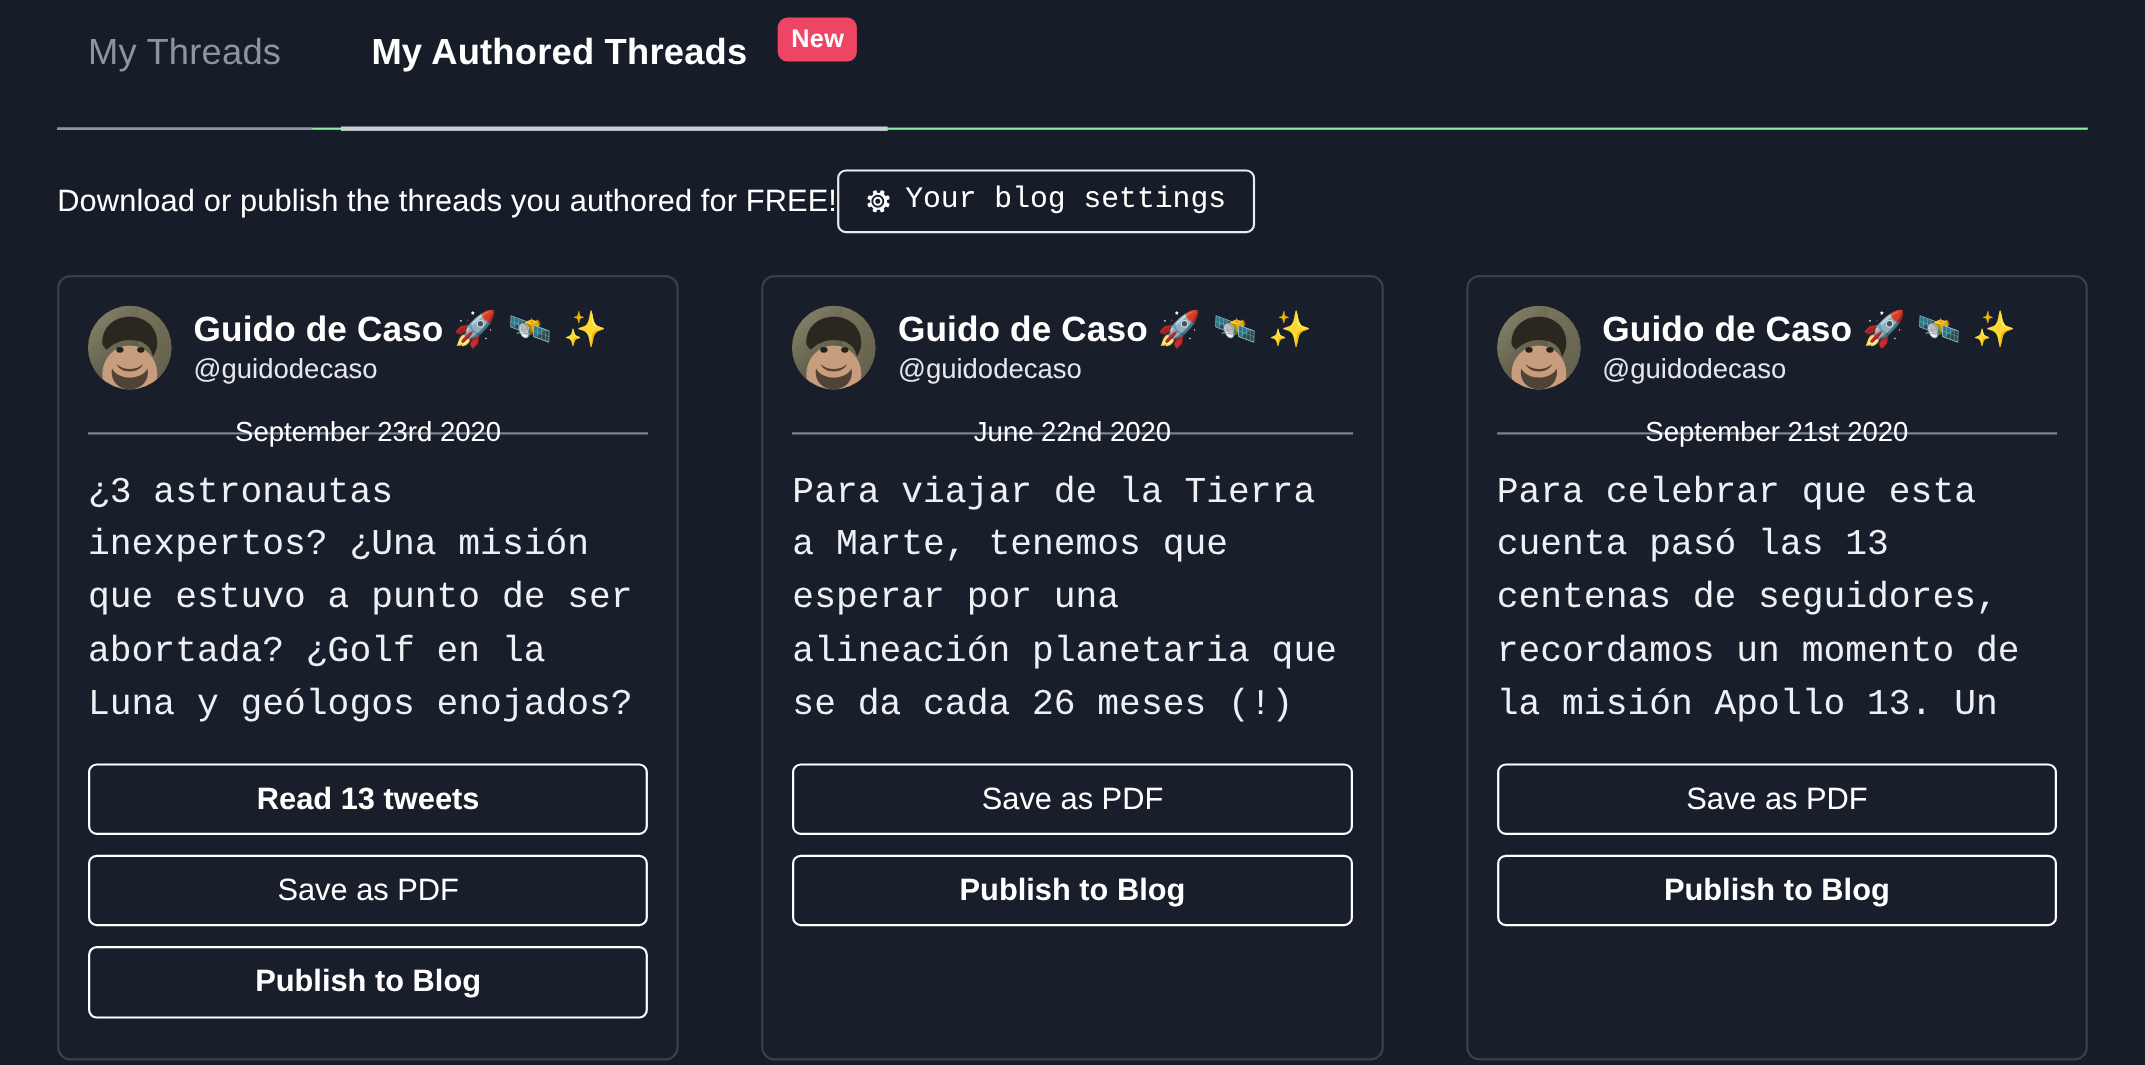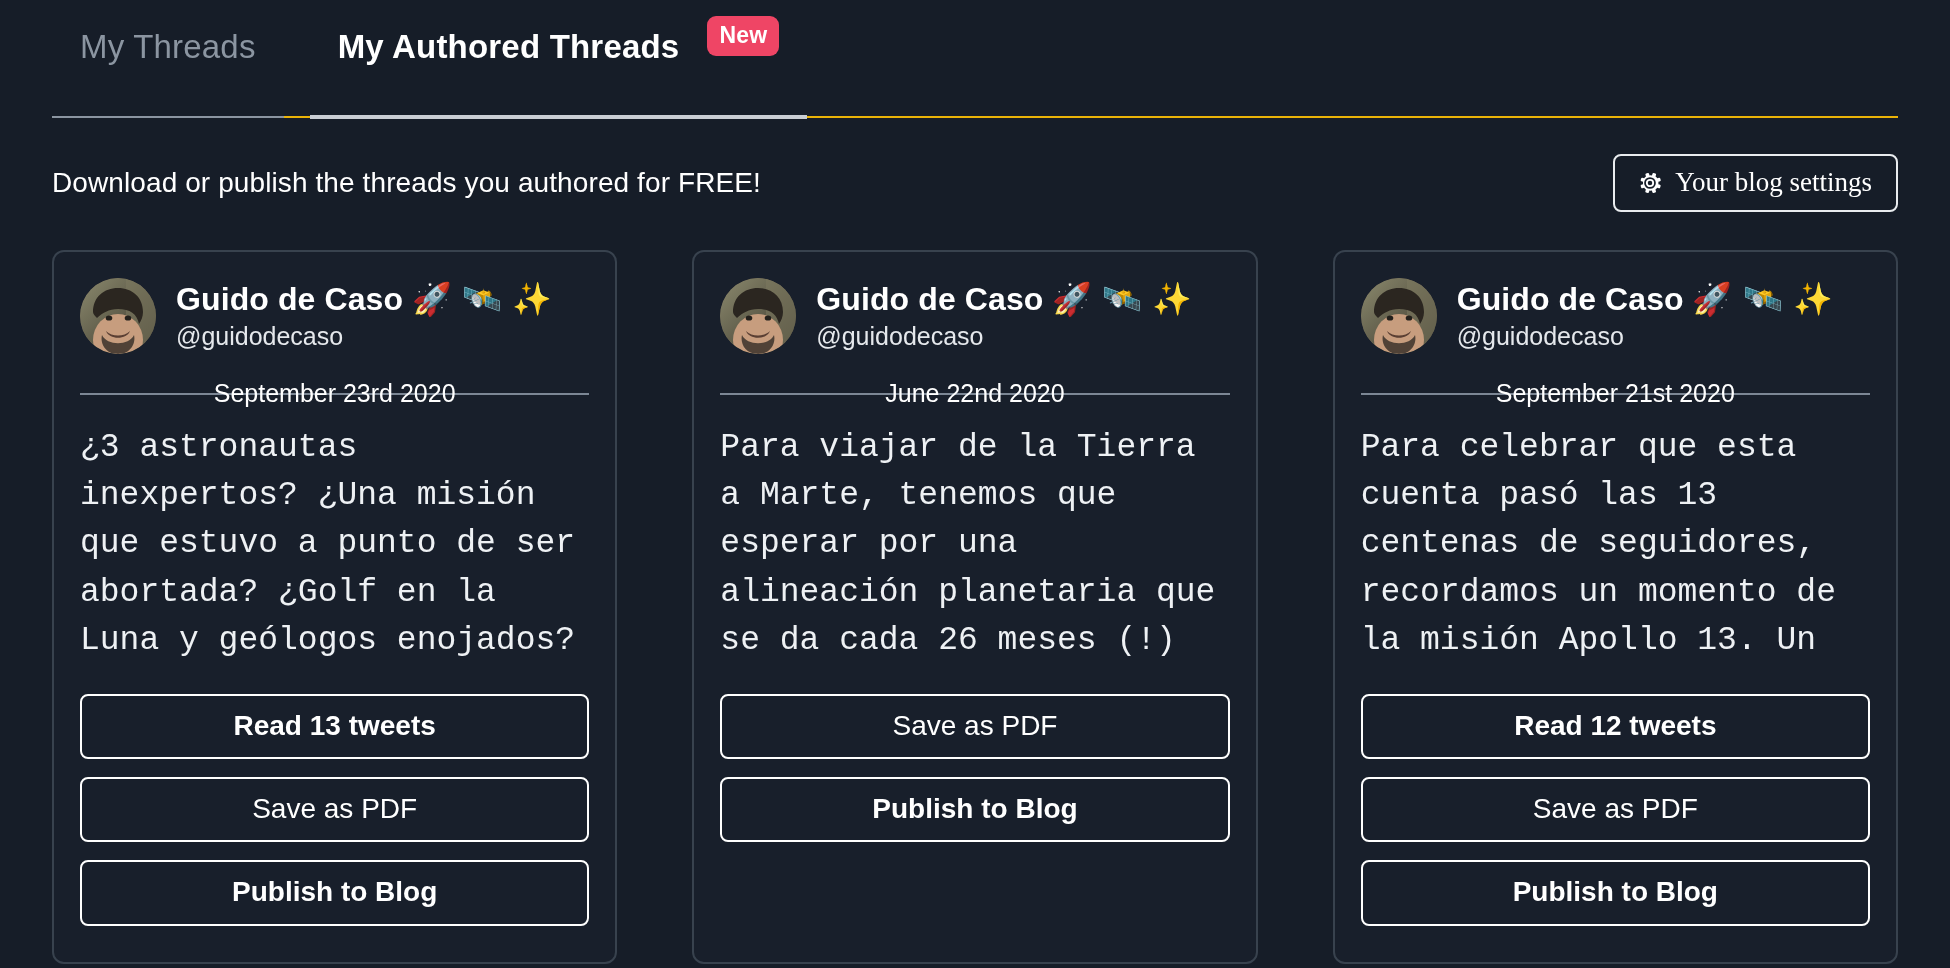--- a/index.html
+++ b/index.html
@@ -22,21 +22,21 @@
     height: 968px;
     padding: 0 52px;
     position: relative;
   }
 
   
   .tabbar {
     display: flex;
     align-items: flex-end;
     height: 118px;
-    border-bottom: 2px solid #eab308;
+    border-bottom: 2px solid #86efac;
     position: relative;
   }
   .tab {
     display: flex;
     align-items: center;
     height: 100%;
     padding: 0 28px 22px 28px;
     font-size: 33px;
     letter-spacing: 0.2px;
     cursor: pointer;
@@ -76,40 +76,39 @@
     line-height: 1;
     padding: 8px 12px 9px 12px;
     border-radius: 9px;
     transform: translateY(-11px);
   }
 
   
   .subheader {
     display: flex;
     align-items: center;
-    justify-content: space-between;
     padding-top: 36px;
     padding-bottom: 20px;
   }
   .subheader-text {
     font-size: 28px;
     color: #ffffff;
     font-weight: 400;
     letter-spacing: 0.1px;
   }
   .settings-btn {
     display: inline-flex;
     align-items: center;
     gap: 12px;
     border: 2px solid #e9ecef;
     border-radius: 8px;
     background: transparent;
     color: #ffffff;
     font-size: 27px;
-    font-family: Liberation Serif, serif;
+    font-family: Liberation Mono, monospace;
     padding: 13px 24px 14px 22px;
     cursor: pointer;
     line-height: 1;
   }
   .settings-btn svg { display: block; }
 
   
   .grid {
     display: grid;
     grid-template-columns: repeat(3, 1fr);
@@ -371,20 +370,19 @@
             <span class="emo">🚀 🛰️ ✨</span>
           </div>
           <div class="handle">@guidodecaso</div>
         </div>
       </div>
       <div class="date-divider">
         <span class="date-text">September 21st 2020</span>
       </div>
       <div class="card-body">Para celebrar que esta cuenta pasó las 13 centenas de seguidores, recordamos un momento de la misión Apollo 13. Un brevísimo hilo sobre ataduras con alambre,... en el</div>
       <div class="card-actions">
-        <button class="action-btn">Read 12 tweets</button>
         <button class="action-btn secondary">Save as PDF</button>
         <button class="action-btn">Publish to Blog</button>
       </div>
     </div>
 
   </div>
 </div>
 
 </body></html>

